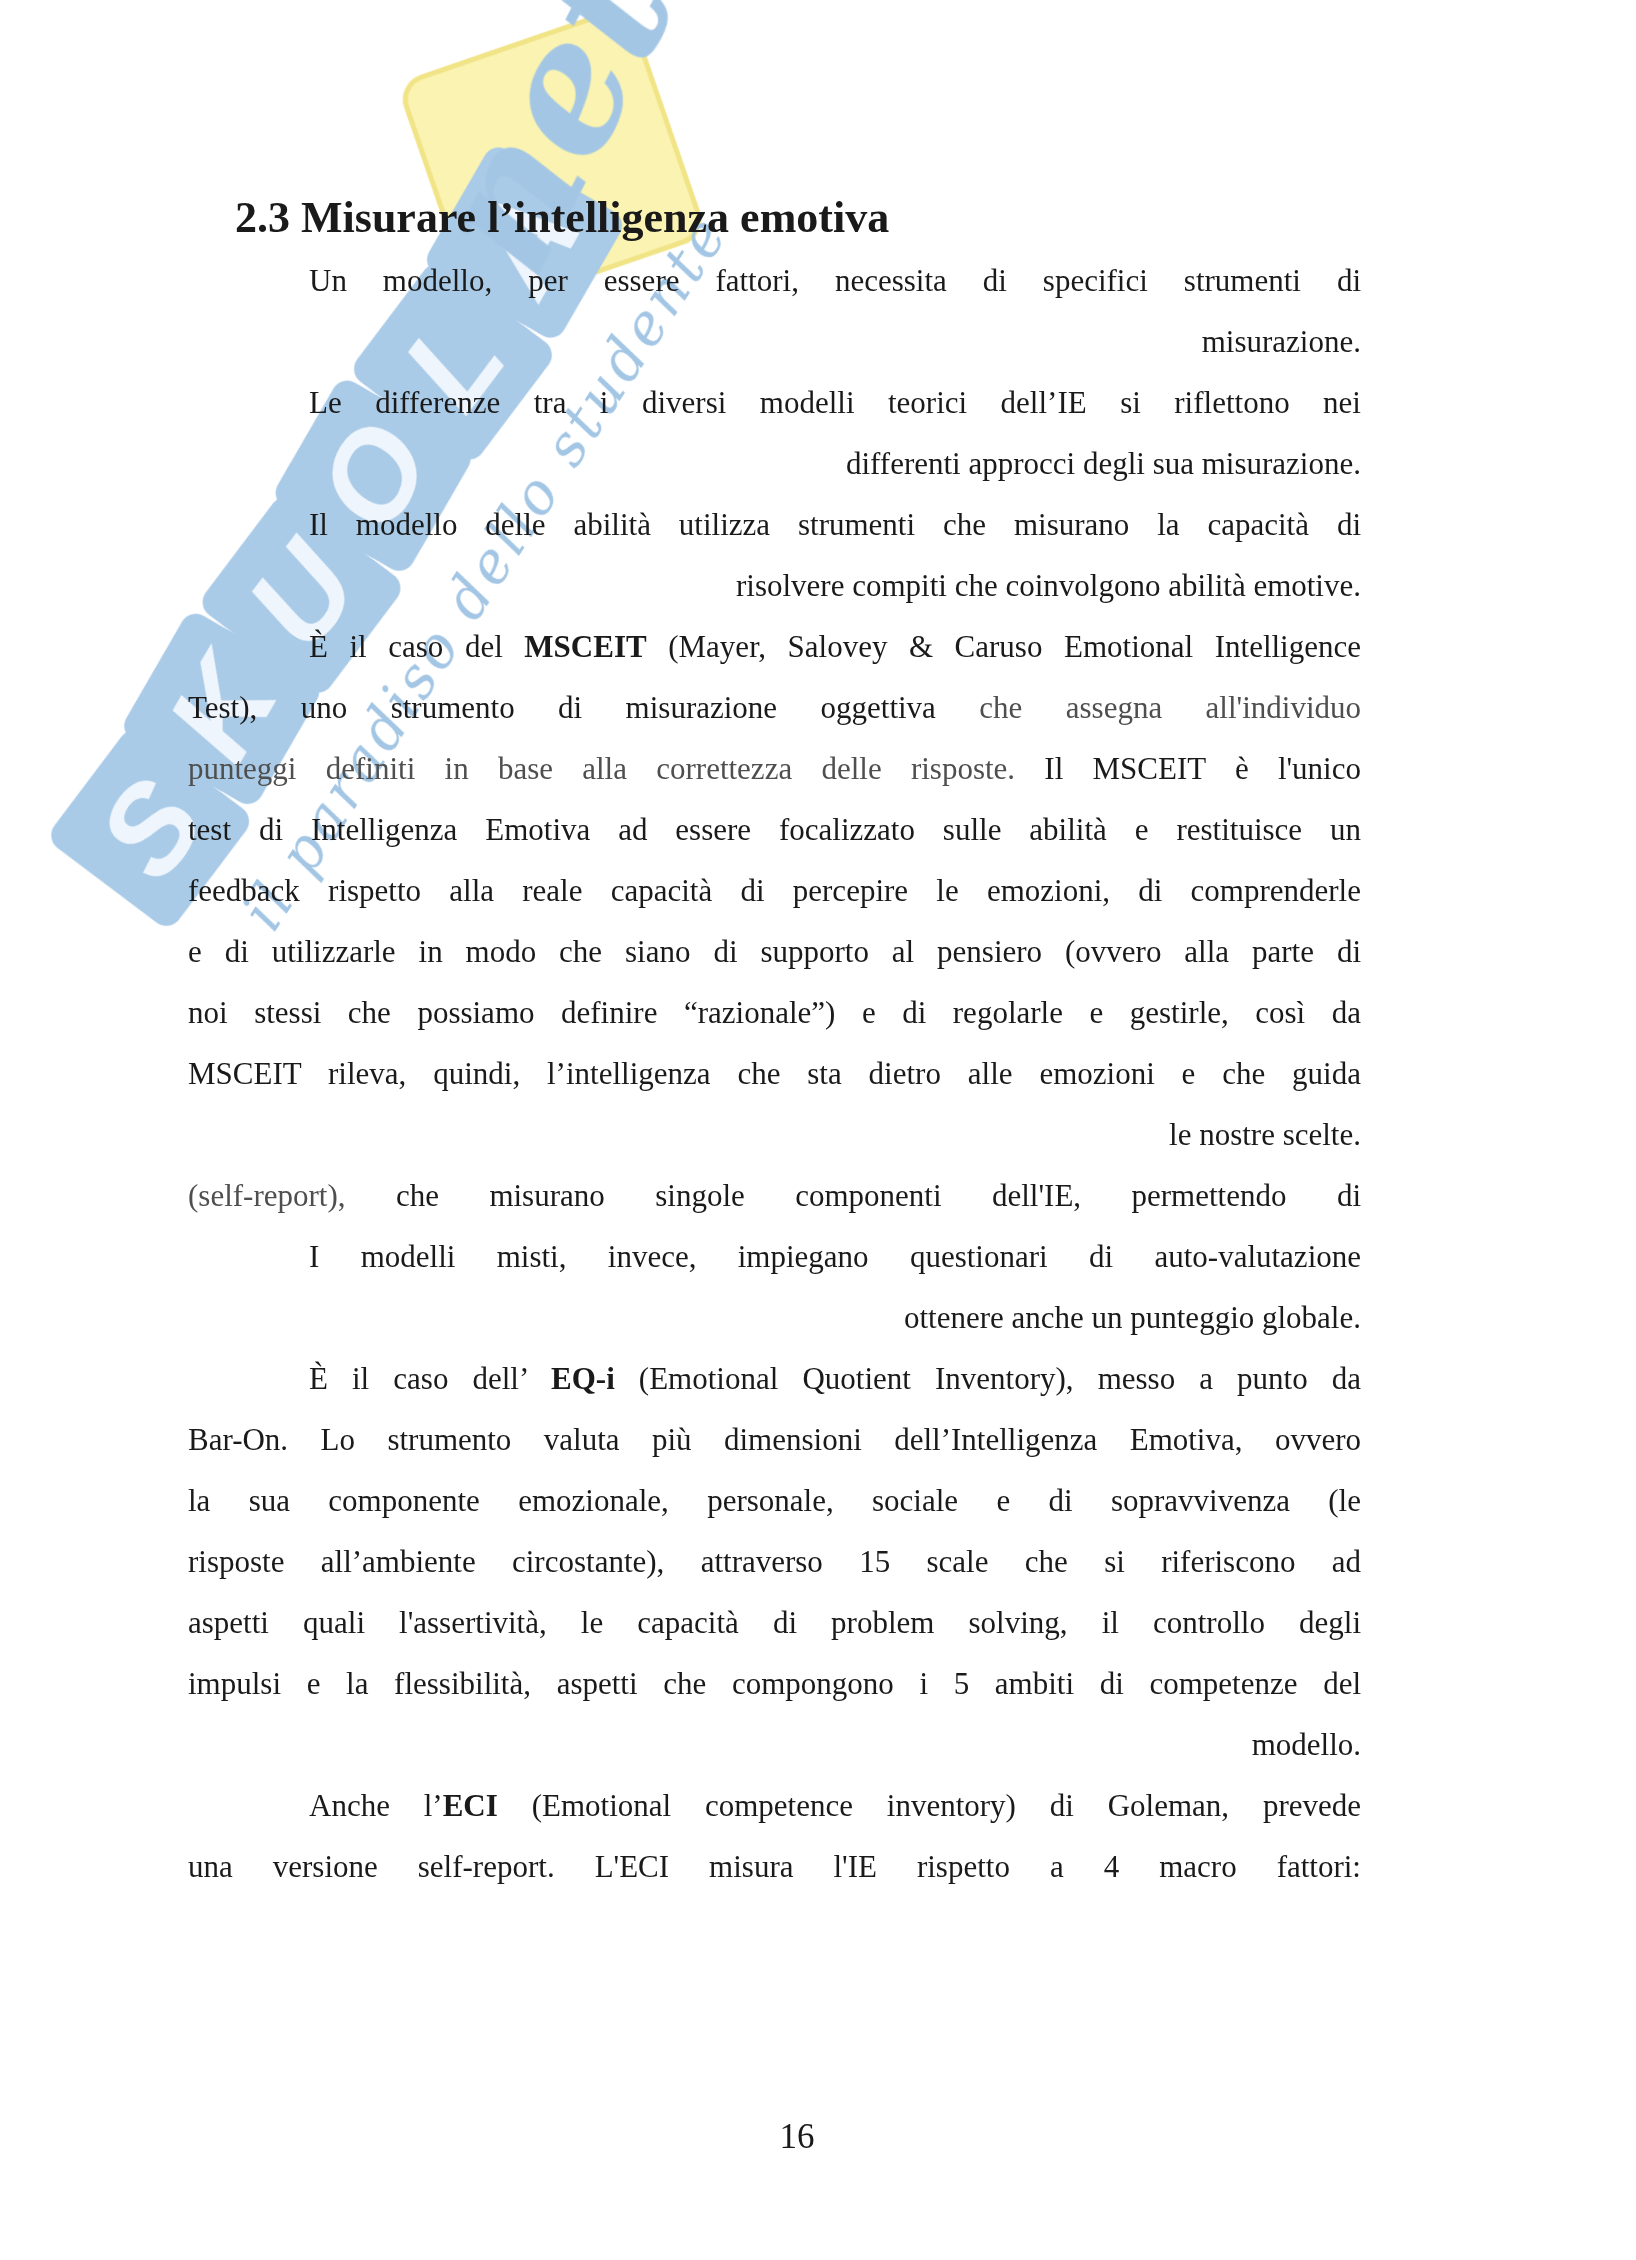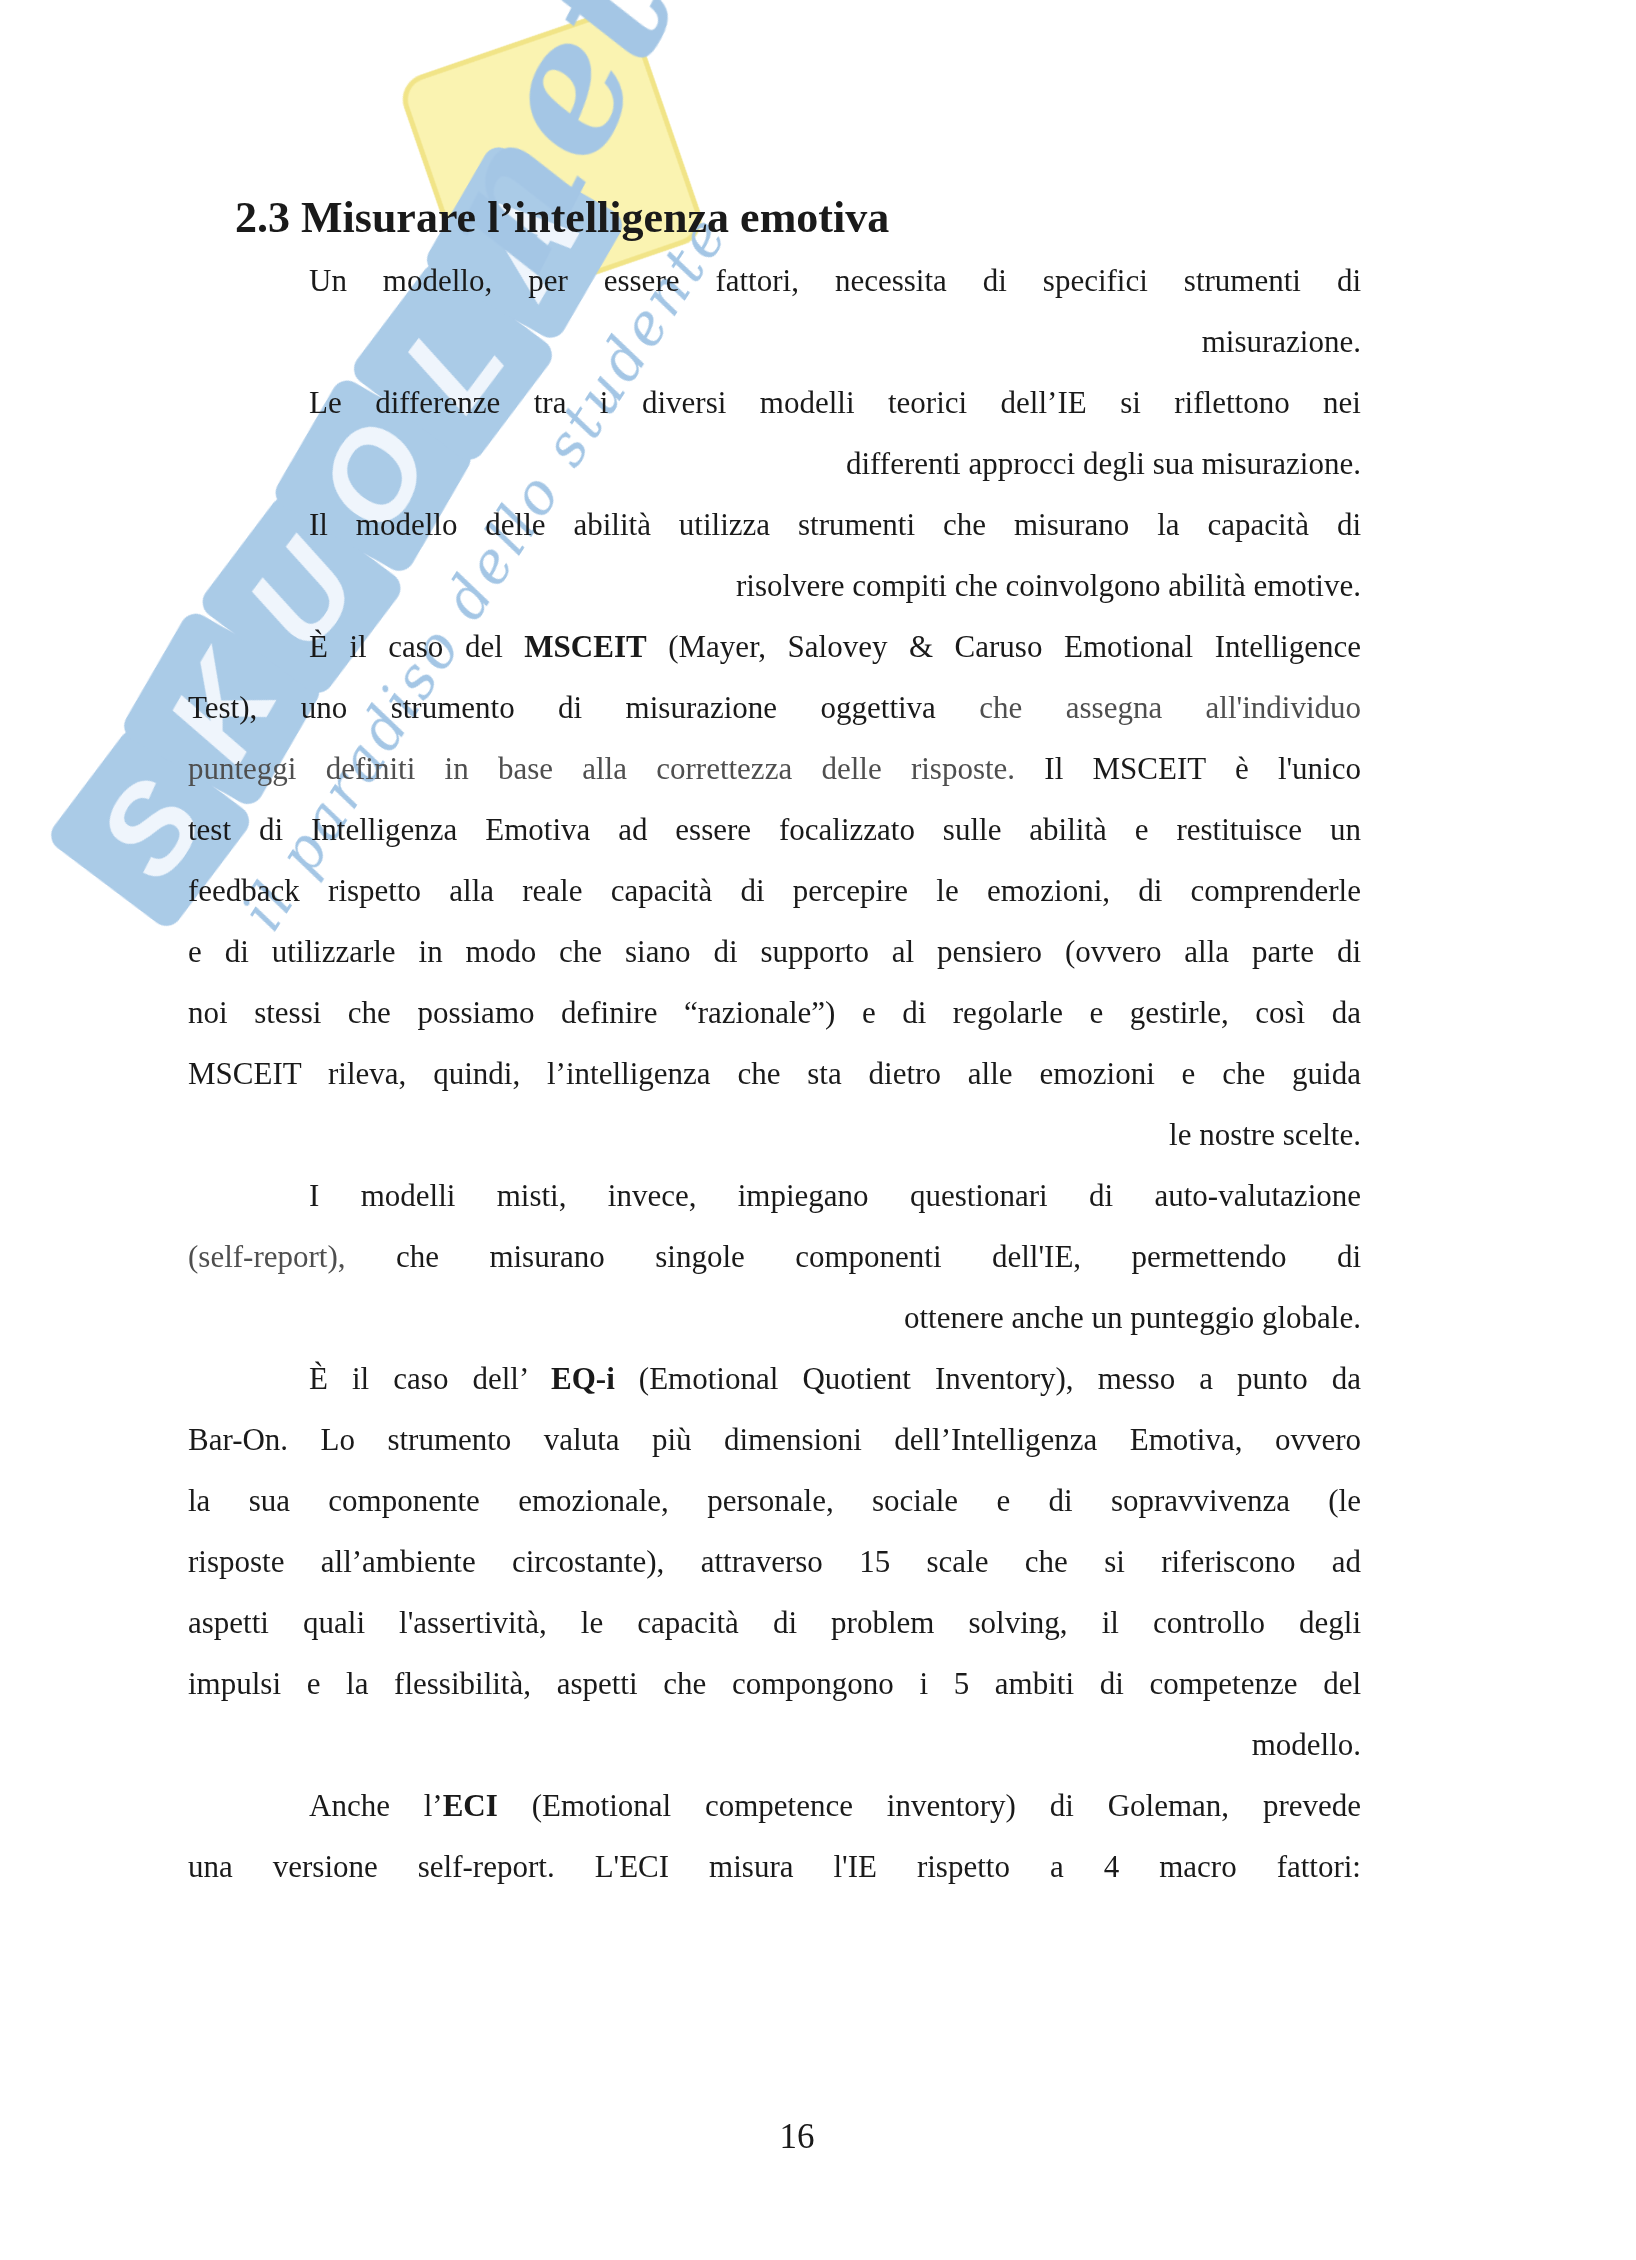--- a/index.html
+++ b/index.html
@@ -72,22 +72,22 @@
     <div class="tline"><span>risolvere compiti che coinvolgono abilità emotive.</span></div>
     <div class="tline jline ind"><span>È il caso del </span><span class="s-b">MSCEIT</span><span> (</span><span class="s-i">Mayer, Salovey &amp; Caruso Emotional Intelligence</span></div>
     <div class="tline jline"><span class="s-i">Test</span><span>), uno strumento di misurazione oggettiva </span><span class="s-g">che assegna all'individuo</span></div>
     <div class="tline jline"><span class="s-g">punteggi definiti in base alla correttezza delle risposte.</span><span> Il MSCEIT è l'unico</span></div>
     <div class="tline jline"><span>test di Intelligenza Emotiva ad essere focalizzato sulle abilità e restituisce un</span></div>
     <div class="tline jline"><span>feedback rispetto alla reale capacità di percepire le emozioni, di comprenderle</span></div>
     <div class="tline jline"><span>e di utilizzarle in modo che siano di supporto al pensiero (ovvero alla parte di</span></div>
     <div class="tline jline"><span>noi stessi che possiamo definire “razionale”) e di regolarle e gestirle, così da</span></div>
     <div class="tline jline"><span>MSCEIT rileva, quindi, l’intelligenza che sta dietro alle emozioni e che guida</span></div>
     <div class="tline"><span>le nostre scelte.</span></div>
+    <div class="tline jline"><span class="s-g">(self-report),</span><span> che misurano singole componenti dell'IE, permettendo di</span></div>
     <div class="tline jline ind"><span>I </span><span class="s-i">modelli misti</span><span>, invece, impiegano questionari di auto-valutazione</span></div>
-    <div class="tline jline"><span class="s-g">(self-report),</span><span> che misurano singole componenti dell'IE, permettendo di</span></div>
     <div class="tline"><span>ottenere anche un punteggio globale.</span></div>
     <div class="tline jline ind"><span>È il caso dell’ </span><span class="s-b">EQ-i</span><span> (</span><span class="s-i">Emotional Quotient Inventory</span><span>), messo a punto da</span></div>
     <div class="tline jline"><span>Bar-On. Lo strumento valuta più dimensioni dell’Intelligenza Emotiva, ovvero</span></div>
     <div class="tline jline"><span>la sua componente emozionale, personale, sociale e di sopravvivenza (le</span></div>
     <div class="tline jline"><span>risposte all’ambiente circostante), attraverso 15 scale che si riferiscono ad</span></div>
     <div class="tline jline"><span>aspetti quali l'assertività, le capacità di problem solving, il controllo degli</span></div>
     <div class="tline jline"><span>impulsi e la flessibilità, aspetti che compongono i 5 ambiti di competenze del</span></div>
     <div class="tline"><span>modello.</span></div>
     <div class="tline jline ind"><span>Anche l’</span><span class="s-b">ECI</span><span> </span><span class="s-i">(Emotional competence inventory)</span><span> di Goleman, prevede</span></div>
     <div class="tline jline"><span>una versione self-report. L'ECI misura l'IE rispetto a 4 macro fattori:</span></div>

